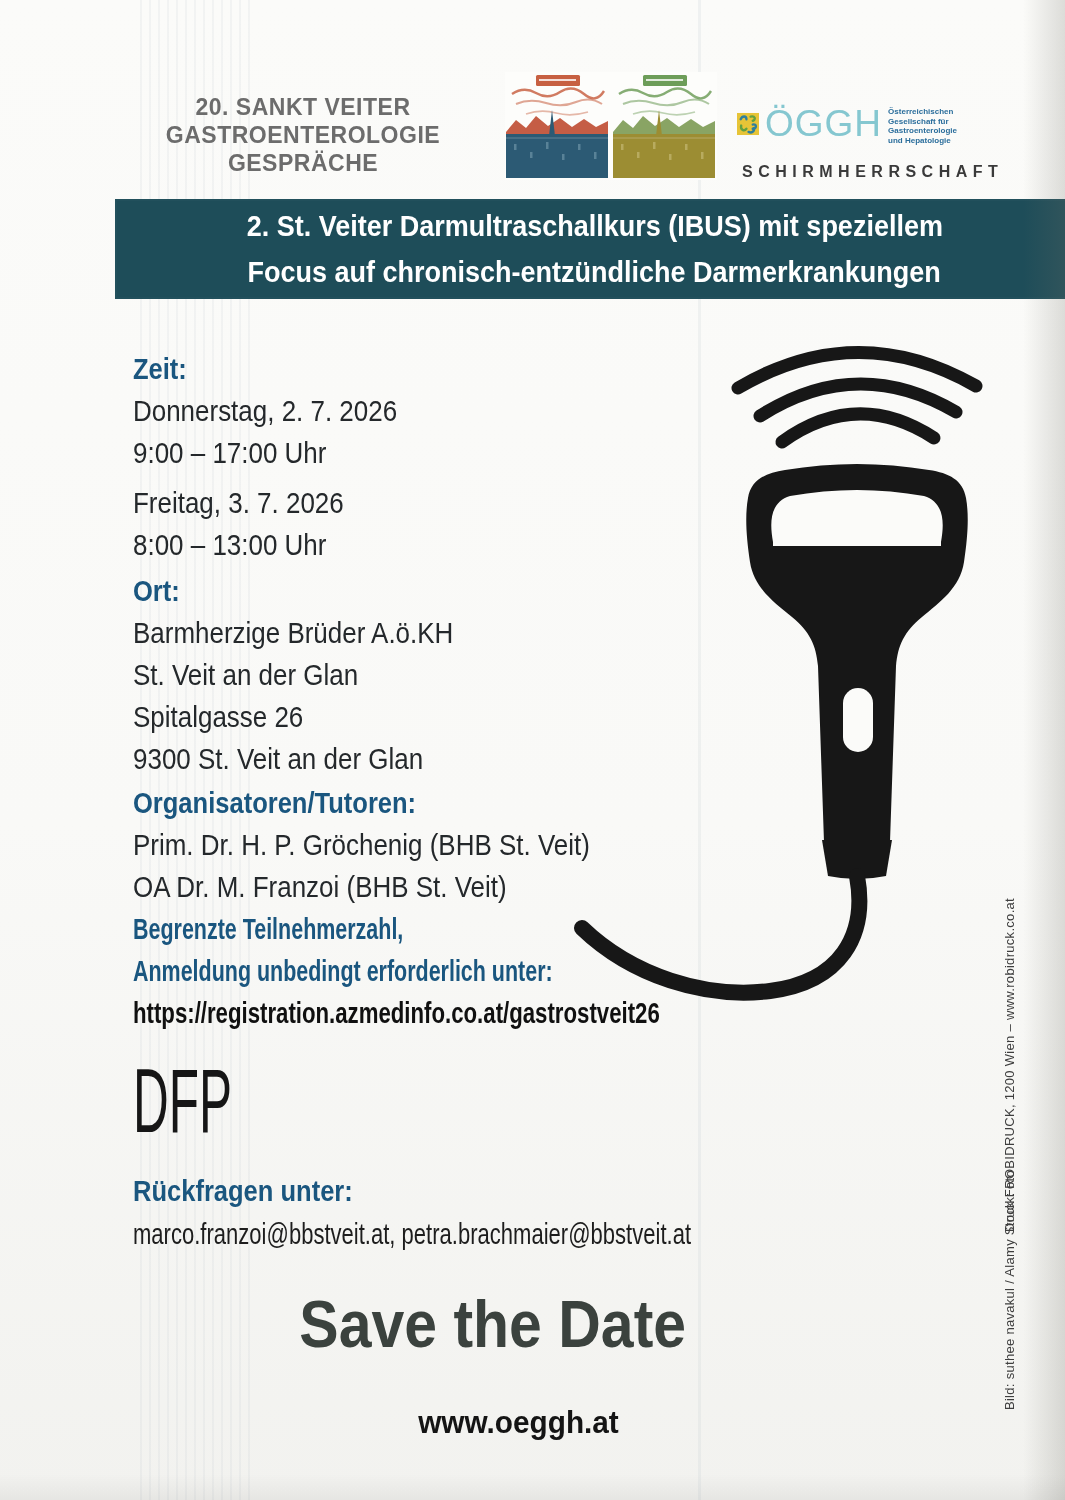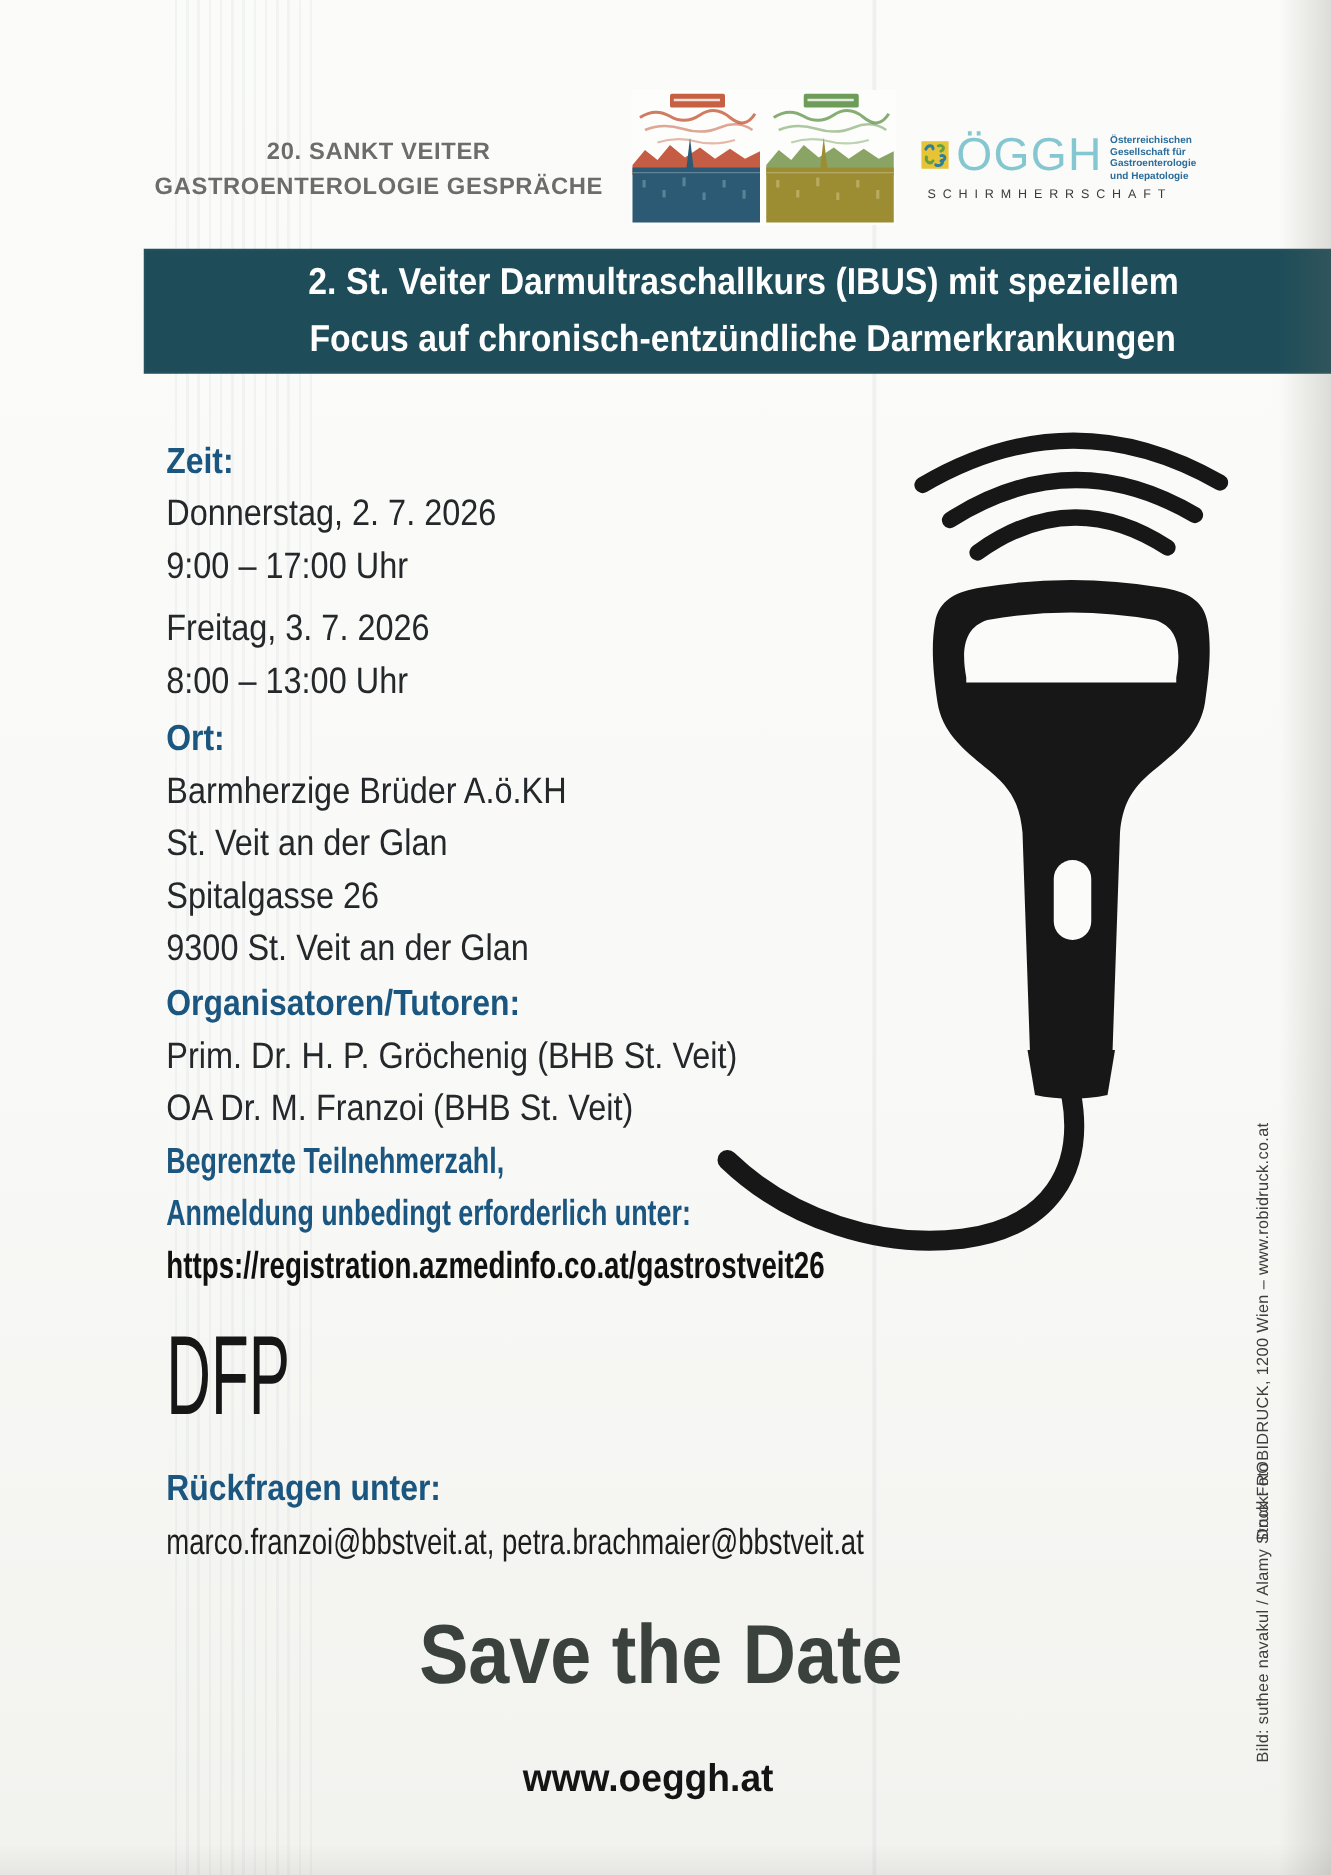--- a/index.html
+++ b/index.html
@@ -11,31 +11,31 @@
   
   .streaks{position:absolute;left:140px;top:0;width:110px;height:100%;
     background:repeating-linear-gradient(90deg,rgba(175,185,195,.12) 0 2px,transparent 2px 9px);}
   .fold{position:absolute;left:698px;top:0;width:3px;height:100%;background:rgba(190,198,205,.18);}
   .edge-shadow{position:absolute;right:0;top:0;width:42px;height:100%;
     background:linear-gradient(to right,rgba(110,110,100,0),rgba(110,110,100,.22));}
   .bottom-shade{position:absolute;left:0;bottom:0;width:100%;height:26px;
     background:linear-gradient(to bottom,rgba(0,0,0,0),rgba(0,0,0,.05));}
 
   
-  .series-title{position:absolute;left:88px;top:108px;width:430px;text-align:center;
-    font-weight:bold;font-size:19px;line-height:28px;color:#6c6c6c;letter-spacing:.5px;}
+  .series-title{position:absolute;left:88px;top:93px;width:430px;text-align:center;
+    font-weight:bold;font-size:23px;line-height:28px;color:#6c6c6c;letter-spacing:.5px;}
   .panorama{position:absolute;left:505px;top:72px;}
   .oeggh{position:absolute;left:737px;top:103px;width:220px;}
   .oeggh-row{display:flex;align-items:flex-start;}
   .oeggh-acronym{font-size:37px;line-height:42px;font-weight:normal;color:#85c7d0;
     letter-spacing:1px;margin-left:6px;}
   .oeggh-org{margin-left:6px;margin-top:4px;font-size:8px;line-height:9.5px;
     font-weight:bold;color:#2b6e9c;}
   .oeggh-org span{display:block;}
-  .patronage{margin-top:5px;margin-left:5px;font-size:10px;font-weight:normal;
+  .patronage{margin-top:18px;margin-left:5px;font-size:16px;font-weight:bold;
     letter-spacing:5.5px;color:#3a3a3a;white-space:nowrap;}
 
   
   .banner{position:absolute;left:115px;top:199px;width:959px;height:100px;
     background:#1e4d59;display:flex;flex-direction:column;justify-content:center;
     align-items:center;box-shadow:inset 0 0 0 2px rgba(255,255,255,.02);}
   .banner-line{font-weight:bold;font-size:30px;line-height:46px;color:#ffffff;
     transform:scaleX(.9);white-space:nowrap;}
 
   
@@ -55,21 +55,21 @@
     transform:scaleX(.55);transform-origin:0 0;white-space:nowrap;}
   .dfp-text{margin-top:2px;font-size:24.5px;line-height:42px;color:#1b1b1b;}
   .dfp-text span{display:block;transform:scaleX(.93);transform-origin:0 50%;white-space:nowrap;}
 
   
   .rueck{position:absolute;left:133px;top:1170px;}
   .contacts{font-size:29px;line-height:44px;color:#1d1d1d;
     transform:scaleX(.76);transform-origin:0 50%;white-space:nowrap;margin:0;}
 
   
-  .save{position:absolute;left:0;top:1285px;width:985px;text-align:center;margin-left:36px;}
+  .save{position:absolute;left:0;top:1285px;width:985px;text-align:center;}
   .save span{display:inline-block;font-size:67px;font-weight:bold;color:#3b423e;
     transform:scaleX(.88);white-space:nowrap;}
   .web{position:absolute;left:0;top:1405px;width:985px;text-align:center;padding-left:26px;}
   .web span{display:inline-block;font-size:31px;font-weight:bold;color:#141414;
     transform:scaleX(.96);white-space:nowrap;}
 
   
   .vcredit{position:absolute;left:1002px;writing-mode:vertical-rl;
     transform:rotate(180deg);font-size:13px;letter-spacing:.3px;color:#3e3e3e;white-space:nowrap;}
   .vcredit.print{top:898px;}

